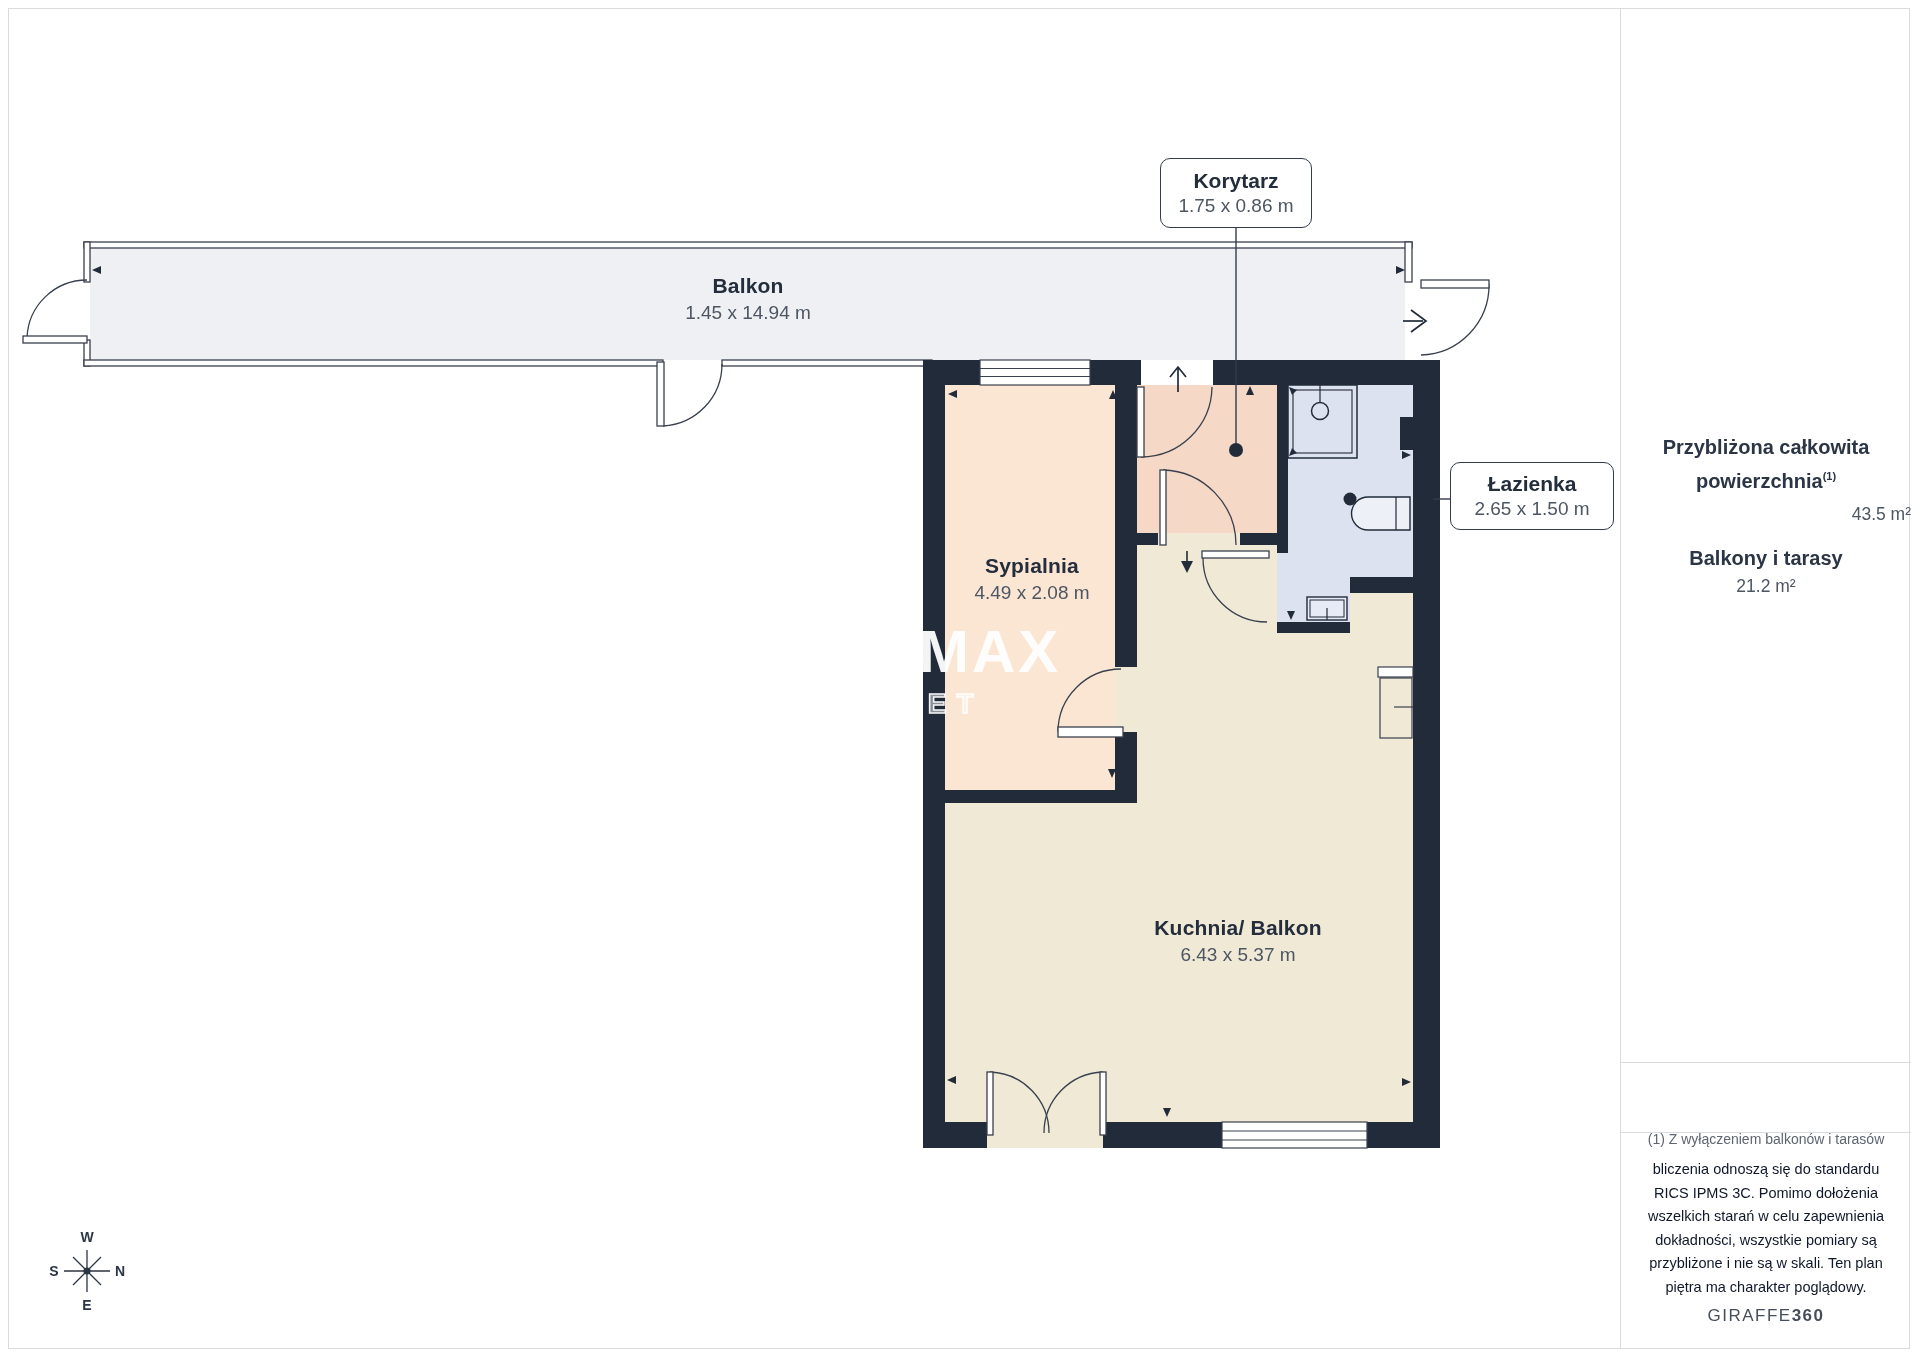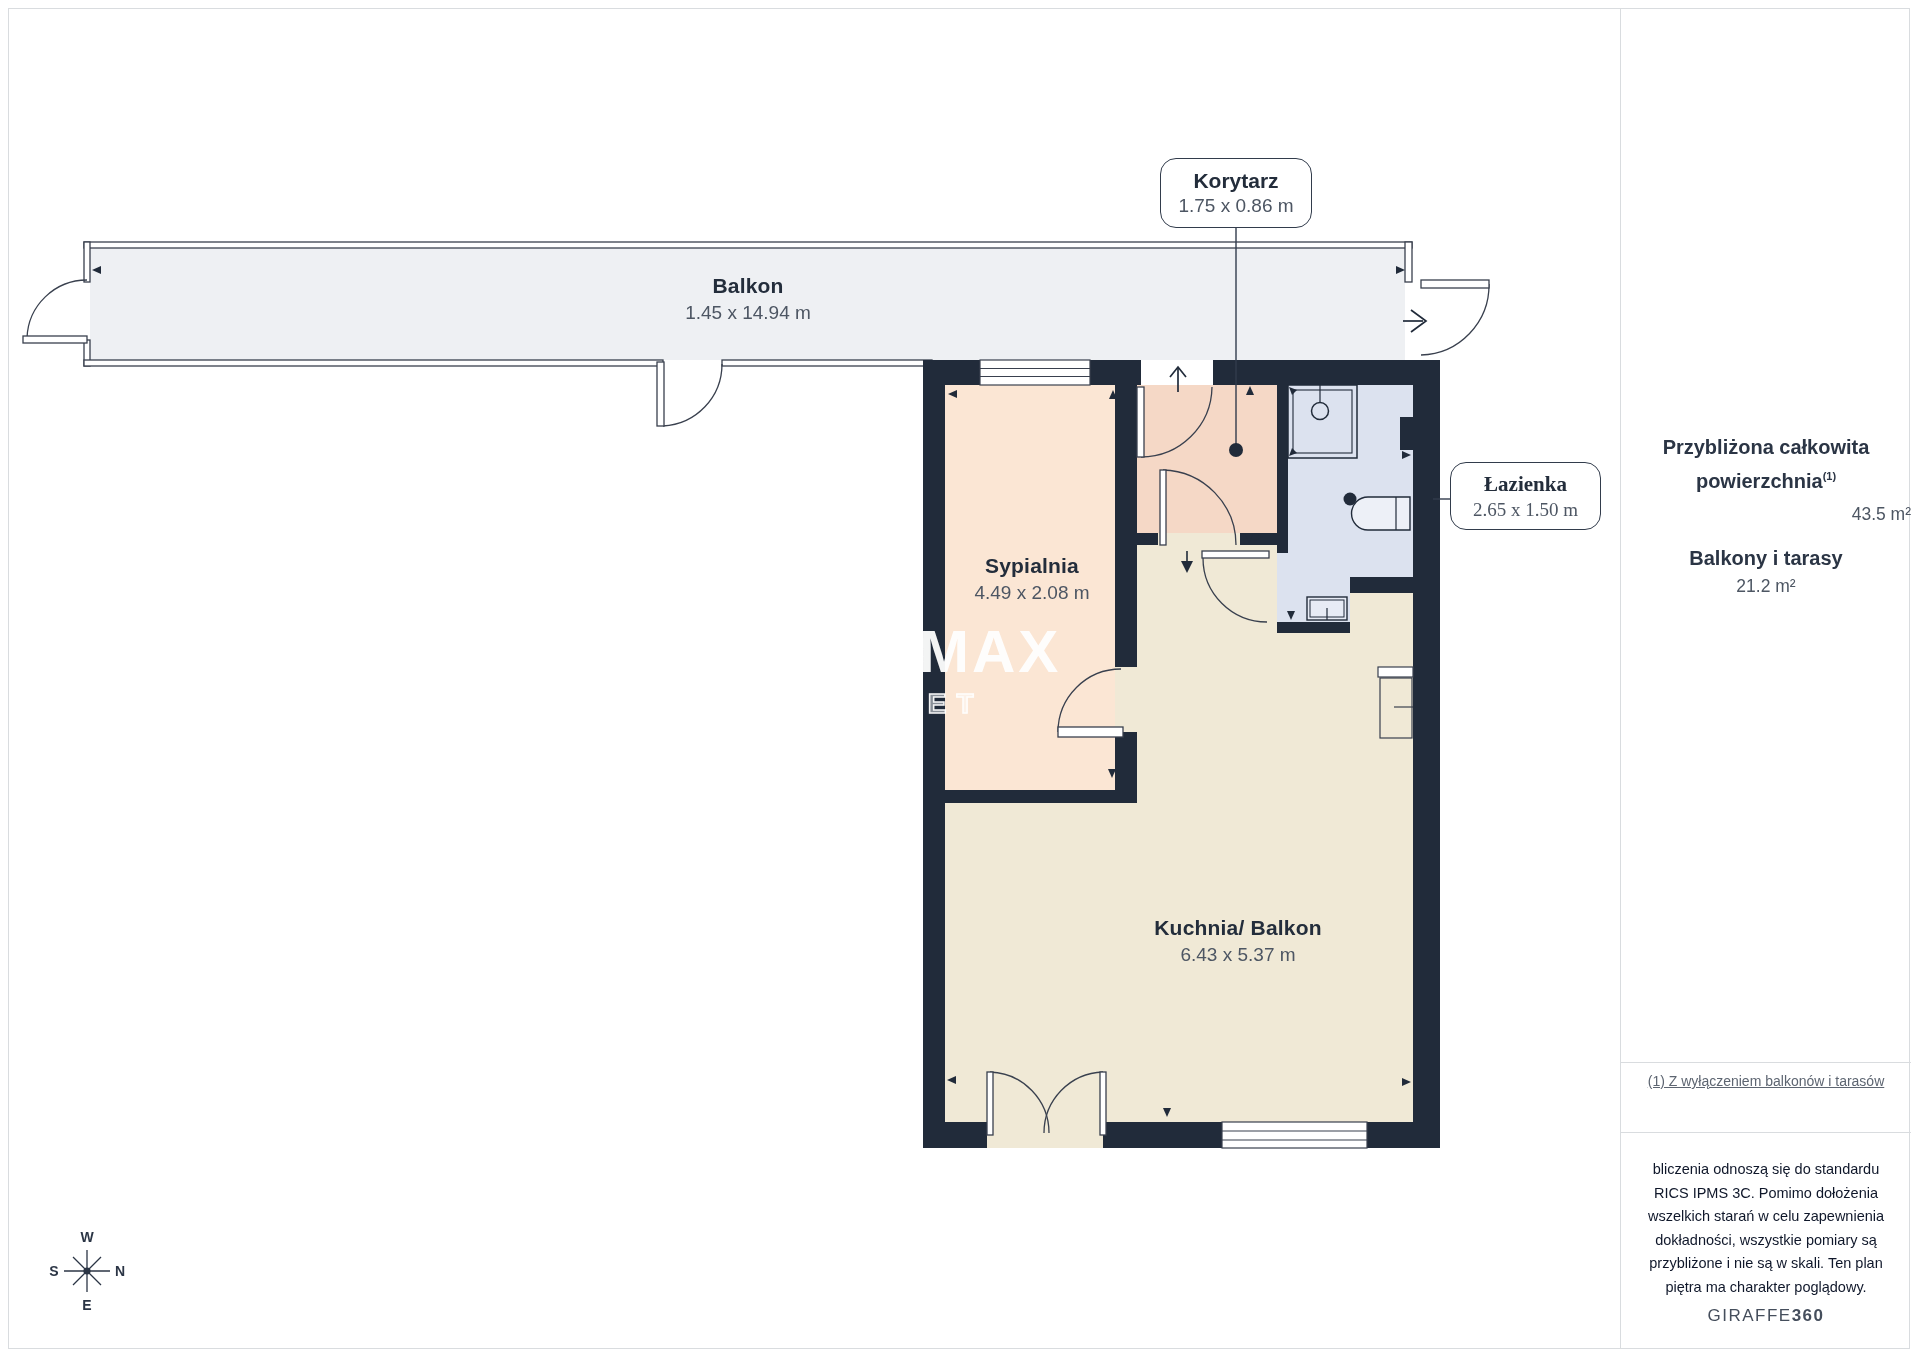--- a/index.html
+++ b/index.html
@@ -7,21 +7,21 @@
         font-family:"Liberation Sans", sans-serif;}
   .page-border{position:absolute;left:8px;top:8px;width:1902px;height:1341px;
         border:1.5px solid #d9dcdf;box-sizing:border-box;pointer-events:none;}
   svg.plan{position:absolute;left:0;top:0;}
 
   
   .room-label{position:absolute;transform:translate(-50%,-50%);text-align:center;white-space:nowrap;}
   .room-label .rl-title{font-size:21px;font-weight:700;color:#232d3b;letter-spacing:.2px;}
   .room-label .rl-dims{font-size:19px;color:#4d5663;margin-top:4px;}
 
-  .callout{position:absolute;background:#fff;border:1.7px solid #323c4c;border-radius:16px;
+  .callout{position:absolute;background:#fff;border:1.7px solid #323c4c;border-radius:10px;
         display:flex;flex-direction:column;align-items:center;justify-content:center;
         text-align:center;box-sizing:border-box;}
   .callout .rl-title{font-size:21px;font-weight:700;color:#232d3b;}
   .callout .rl-dims{font-size:19px;color:#4d5663;margin-top:2px;}
 
   
   .watermark{position:absolute;left:810px;top:622px;opacity:.95;pointer-events:none;line-height:1;}
   .wm-main{font-size:60px;font-weight:800;letter-spacing:3px;white-space:nowrap;}
   .wm-stroke{color:rgba(255,255,255,0.45);-webkit-text-stroke:2px #ffffff;}
   .wm-fill{color:#ffffff;}
@@ -220,21 +220,21 @@
   </div>
   <div class="room-label" style="left:1238px;top:941px;">
     <div class="rl-title">Kuchnia/ Balkon</div>
     <div class="rl-dims">6.43 x 5.37 m</div>
   </div>
 
   <div class="callout" style="left:1160px;top:158px;width:152px;height:70px;">
     <div class="rl-title">Korytarz</div>
     <div class="rl-dims">1.75 x 0.86 m</div>
   </div>
-  <div class="callout" style="left:1450px;top:462px;width:151px;height:68px;font-family:Liberation Serif, serif;">
+  <div class="callout" style="left:1450px;top:462px;width:164px;height:68px;">
     <div class="rl-title">Łazienka</div>
     <div class="rl-dims">2.65 x 1.50 m</div>
   </div>
 
   <div class="watermark">
     <div class="wm-main">
       <span class="wm-stroke">RE</span><span class="wm-slash">/</span><span class="wm-fill">MAX</span>
     </div>
     <div class="wm-sub">SUNSET</div>
   </div>
@@ -245,21 +245,21 @@
     <div class="s-title">
       <span>Przybliżona całkowita</span><br>
       <span>powierzchnia</span><span class="s-sup">(1)</span>
     </div>
   </div>
   <div class="side-text s-value" style="top:504px;text-align:right;">43.5 m²</div>
   <div class="side-text s-title" style="top:544px;">Balkony i tarasy</div>
   <div class="side-text s-value" style="top:576px;">21.2 m²</div>
 
   <div class="h-divider" style="top:1062px;"></div>
-  <div class="side-text s-footnote" style="top:1073px;text-decoration:underline;">(1) Z wyłączeniem balkonów i tarasów</div>
+  <div class="side-text s-footnote" style="top:1131px;">(1) Z wyłączeniem balkonów i tarasów</div>
   <div class="h-divider" style="top:1132px;"></div>
 
   <div class="side-text s-disc" style="top:1158px;">
     <div>bliczenia odnoszą się do standardu</div>
     <div>RICS IPMS 3C. Pomimo dołożenia</div>
     <div>wszelkich starań w celu zapewnienia</div>
     <div>dokładności, wszystkie pomiary są</div>
     <div>przybliżone i nie są w skali. Ten plan</div>
     <div>piętra ma charakter poglądowy.</div>
   </div>

